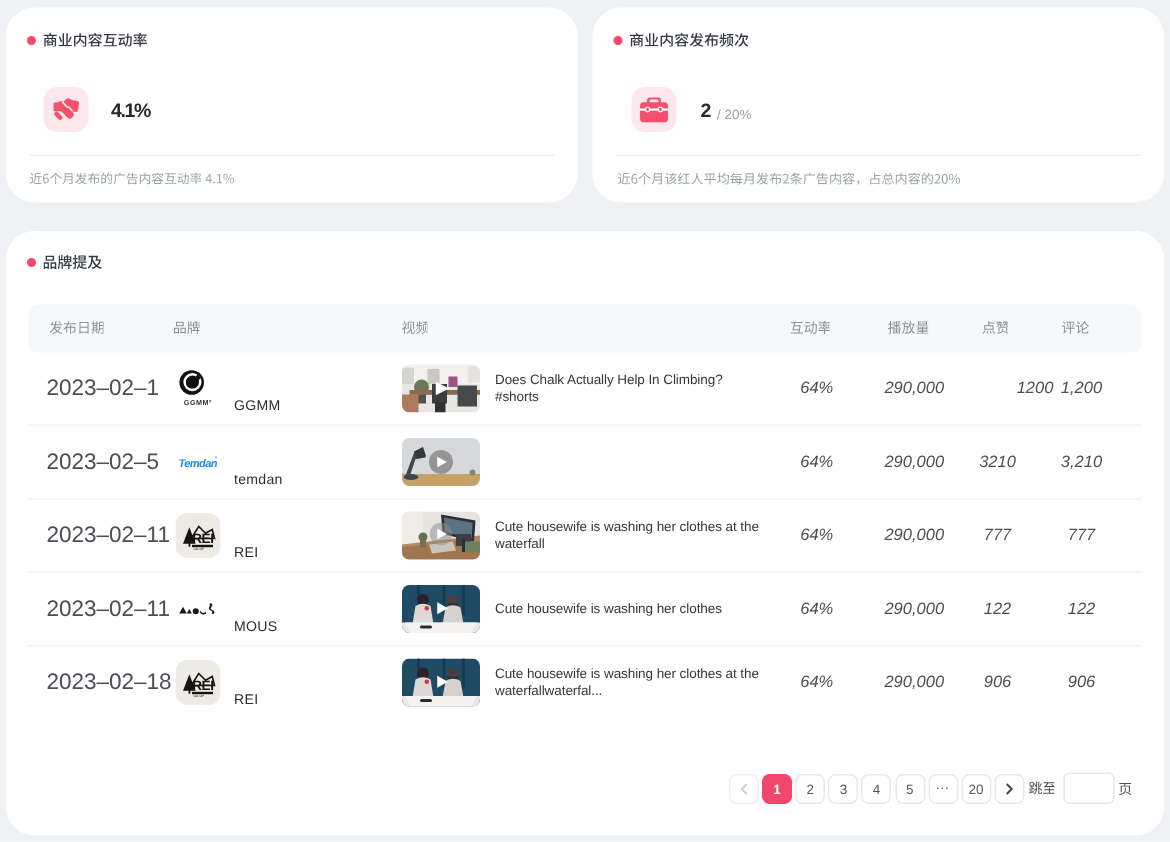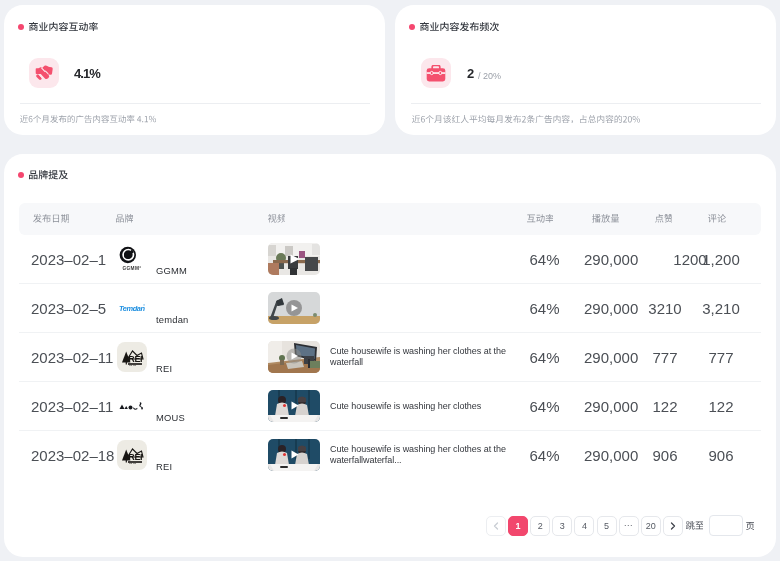--- a/index.html
+++ b/index.html
@@ -12,21 +12,21 @@
 .hr { position:absolute; left:16px; right:15px; height:1px; background:#eceef1; }
 .grayval { position:absolute; font-size:9px; color:#9ba0a9; }
 .hband { position:absolute; left:15px; top:48.5px; width:742px; height:32px; background:#f7f8fa; border-radius:6px; }
 .row { position:absolute; left:4px; width:772px; height:49px; }
 .row > div { position:absolute; }
 .date { left:27px; top:50%; transform:translateY(-50%); font-size:15px; color:#4b4f55;text-align:right; }
 .logo { left:97px; width:62px; top:50%; transform:translateY(-50%); display:flex; align-items:center; justify-content:center; }
 .brand { left:152px; top:50%; transform:translateY(-50%); font-size:9.4px; font-weight:400; color:#2b2e33; letter-spacing:0.2px;margin-top:11px; }
 .thumb { left:264px; top:50%; transform:translateY(-50%); width:52px; height:32px; }
 .vtitle { left:326px; top:50%; transform:translateY(-50%); width:200px; font-size:9px; line-height:11px; color:#34373d; letter-spacing:-0.05px; }
-.num { top:50%; transform:translateY(-50%); font-size:15px; color:#4b4f55; text-align:center; }
+.num { top:50%; transform:translateY(-50%); font-size:11px; color:#4b4f55; text-align:center;font-style:italic; }
 .rline { left:15px; right:15px; top:48px; height:1px; background:#f0f2f4; }
 .pbtn { position:absolute; top:515.5px; width:20px; height:20px; border:1px solid #e6e8ec; border-radius:5px; background:#fff; font-size:9px; color:#555a63; display:flex; align-items:center; justify-content:center; }
 .pact { background:#f2476d; border-color:#f2476d; color:#fff; font-weight:bold; }
 .pdis { border-color:#eceef1; }
 .pinput { position:absolute; left:709px; top:514.5px; width:34px; height:21px; border:1px solid #e4e7ec; border-radius:4px; background:#fff; }
 </style></head>
 <body>
 <div class="card" style="left:4px;top:5px;width:381px;height:130px">
   <div class="dot" style="left:14px;top:19px"></div>
   <div class="abs" style="left:25px;top:16.6px">
@@ -164,20 +164,21 @@
           <rect x="5" y="17" width="47" height="3.2" fill="#8a6a4e"></rect>
           <path d="M0 20 L11 20 L11 32 L0 32 Z" fill="#ae7a5e"></path>
           <rect x="20" y="13" width="10" height="13" fill="#3a3c3e"></rect>
           <rect x="22" y="25" width="7" height="7" fill="#303234"></rect>
           <rect x="37" y="14" width="13" height="14" fill="#46484a"></rect>
           <rect x="31" y="8" width="6" height="7" fill="#9b5582"></rect>
           <path d="M22.5 11.5 L31.5 16 L22.5 20.5 Z" fill="#fff"></path>
         </g>
       </svg>
     </div>
+  <div class="vtitle">Does Chalk Actually Help In Climbing?<br>#shorts</div>
   <div class="num" style="left:522px;width:37px">64%</div>
   <div class="num" style="left:580px;width:51px">290,000</div>
   <div class="num" style="left:666px;width:40px">1200</div>
   <div class="num" style="left:692px;width:50px">1,200</div>
   <div class="rline"></div>
 </div>
 <div class="row" style="top:283.5px">
   <div class="date">2023–02–5</div>
   <div class="logo" style="height:10px">
       <svg width="26" height="10" viewBox="0 0 26 10">

